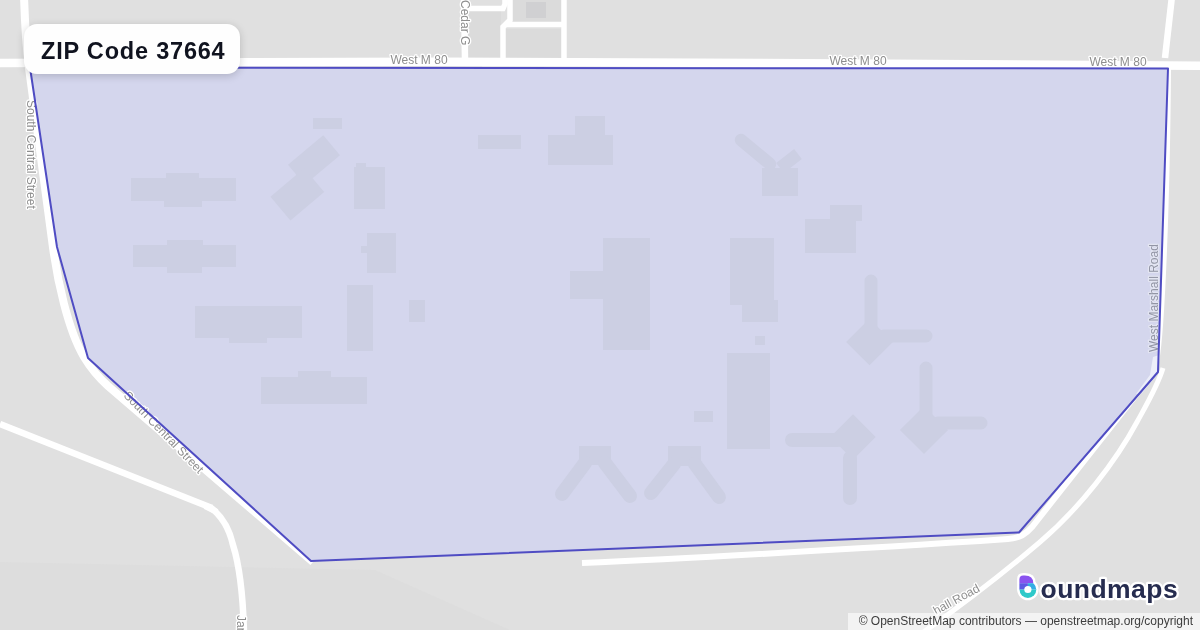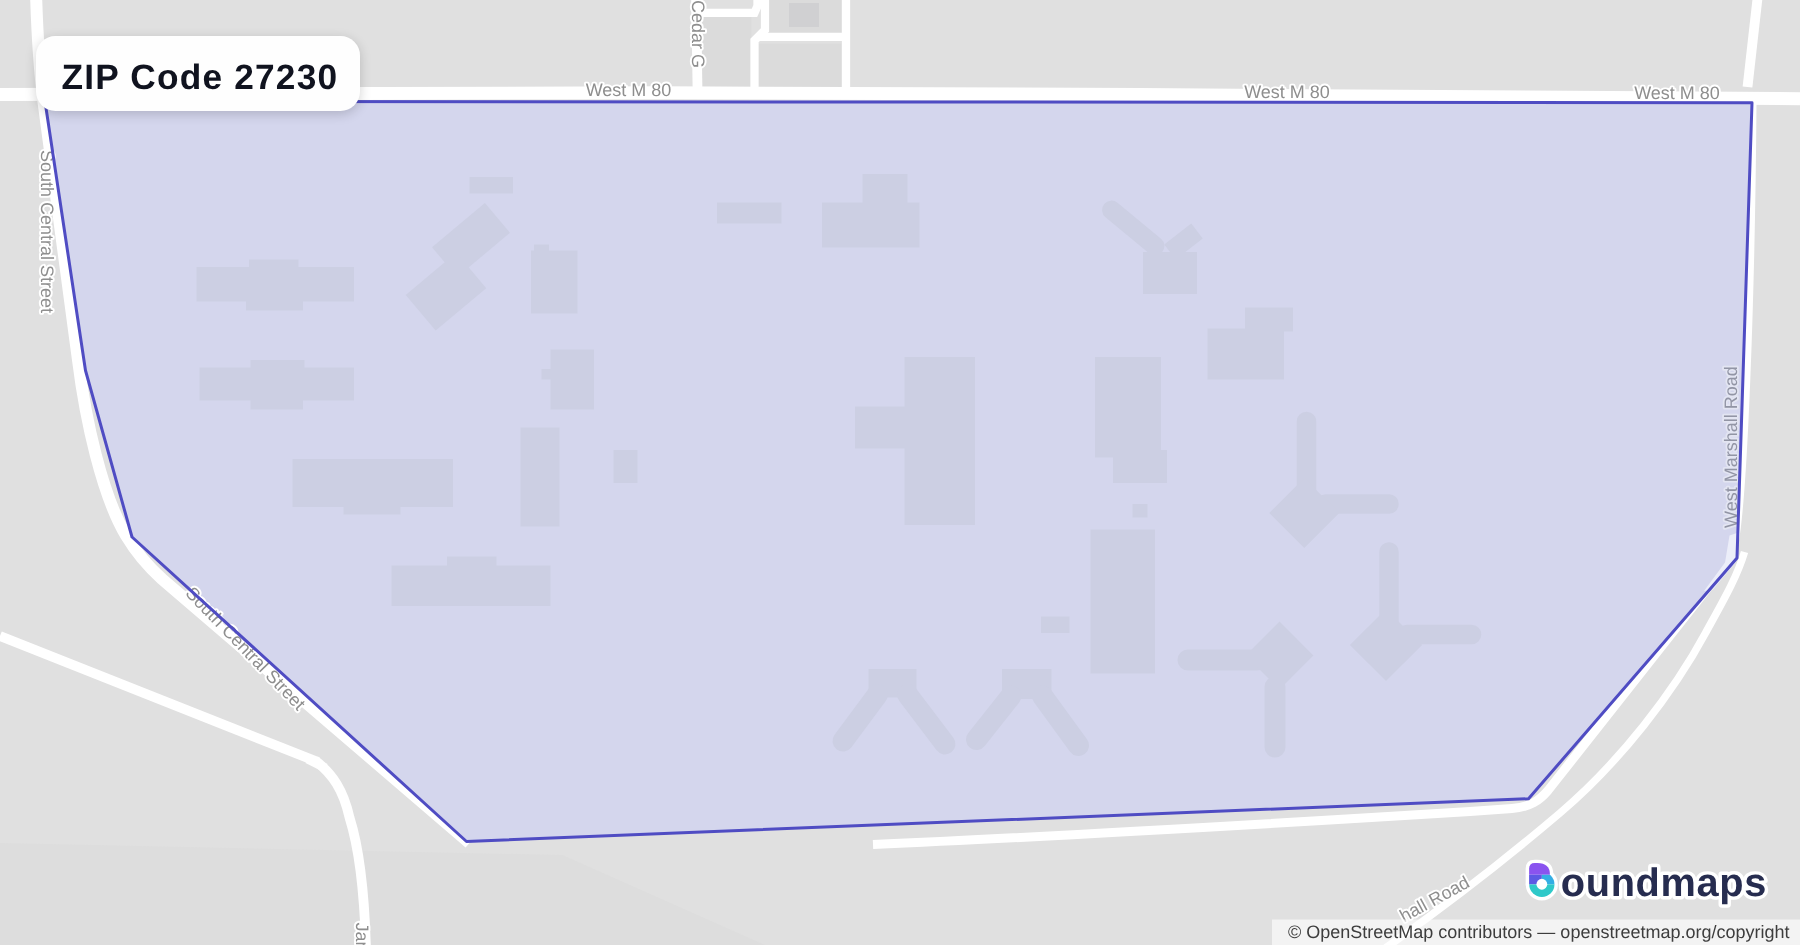--- a/index.html
+++ b/index.html
@@ -162,20 +162,20 @@
     </g>
 
     <circle cx="1027.9" cy="589.5" r="3.6" fill="#ffffff"></circle>
 
     <text x="1040.5" y="597.5" font-size="26.5" font-weight="700" fill="#262c4f" stroke="#ffffff" stroke-width="4.6" paint-order="stroke" stroke-linejoin="round" letter-spacing="0.45">oundmaps</text>
   </g>
 </svg>
 
 <div class="zipbox">
 
-  <div class="ziptext">ZIP Code 27230</div>
+  <div class="ziptext">ZIP Code 37664</div>
 </div>
 
 <div class="attrib">
 
   <div class="attribtext">© OpenStreetMap contributors — openstreetmap.org/copyright</div>
 </div>
 </div>
 
 </body></html>

